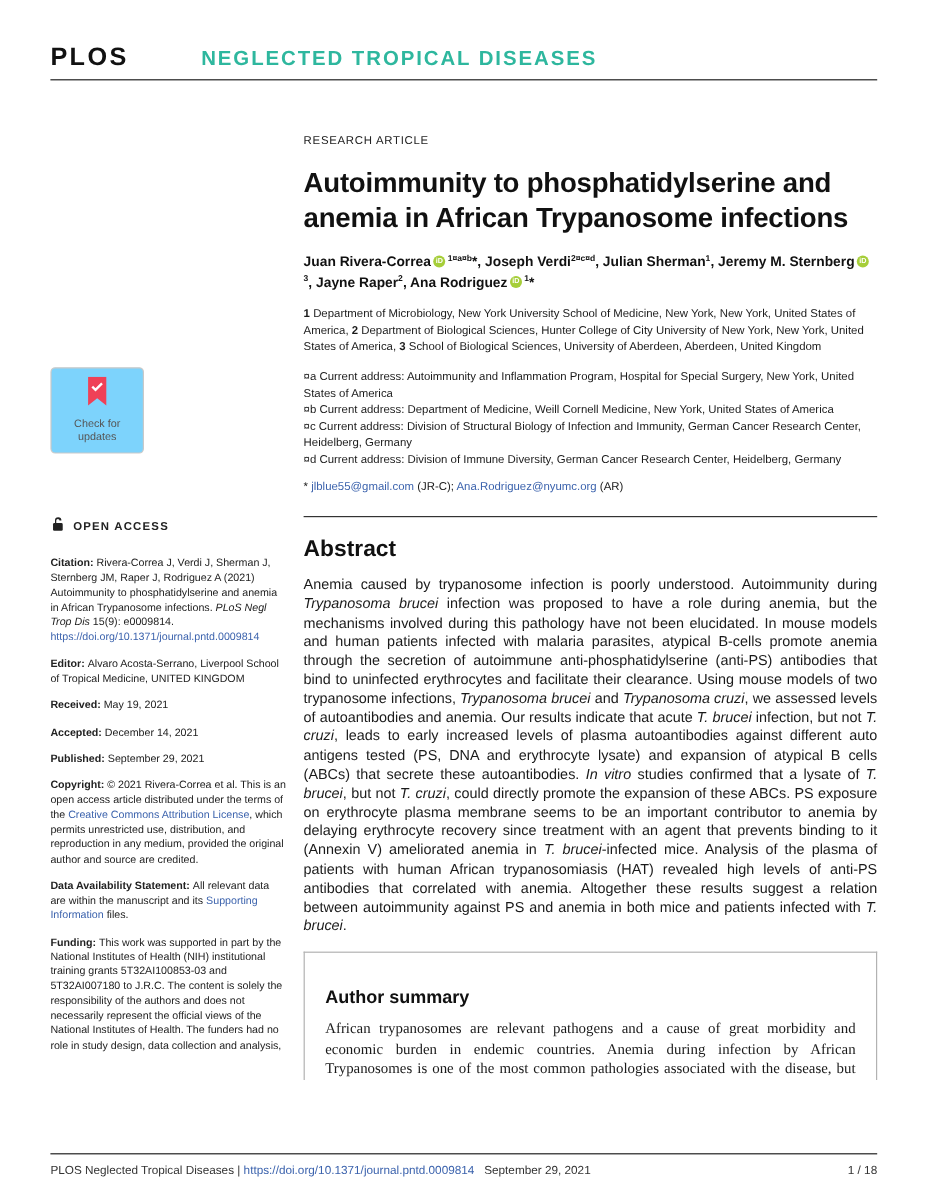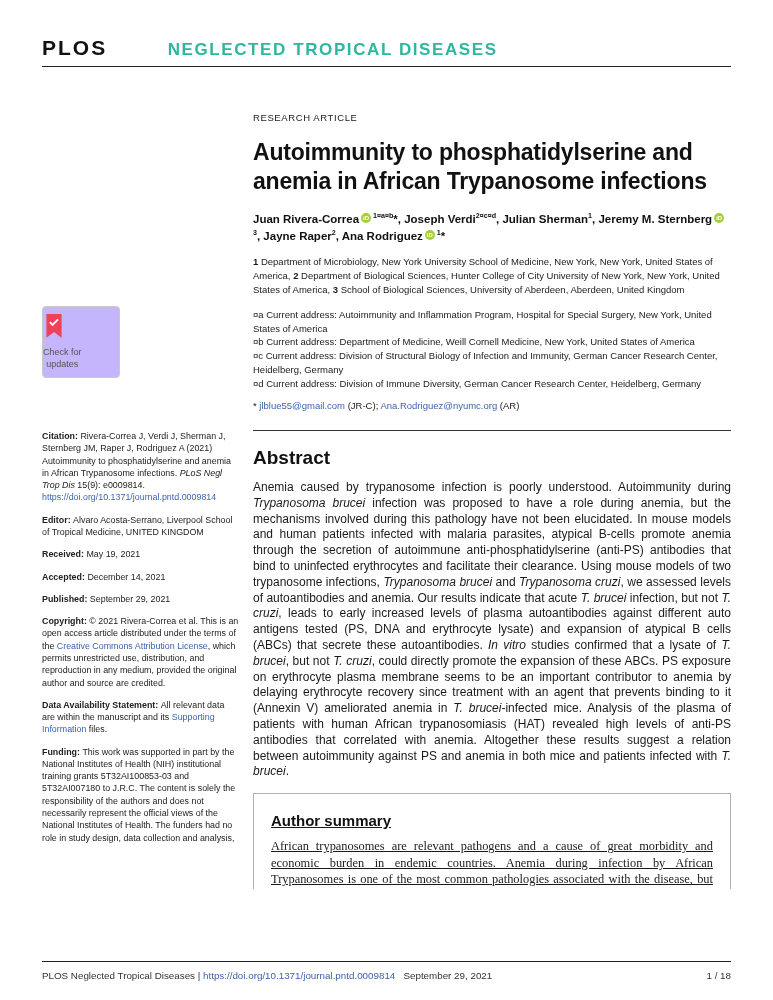--- a/index.html
+++ b/index.html
@@ -6,41 +6,41 @@
   .page{position:relative;width:773px;height:1000px;background:#fff;overflow:hidden;
         font-family:"Liberation Sans",sans-serif;color:#1a1a1a;}
   
   .masthead{position:absolute;left:42px;top:36px;white-space:nowrap;}
   .plos{font-size:21px;font-weight:bold;letter-spacing:2px;color:#111;}
   .jname{font-size:17px;font-weight:bold;letter-spacing:1.6px;color:#2eb79e;margin-left:8px;padding-left:48px;}
   .head-rule{position:absolute;left:42px;right:42px;top:66px;border-top:1.3px solid #222;}
   
   .sidebar{position:absolute;left:42px;top:306px;width:197px;}
   .badge{width:76px;height:70px;border:1px solid #c9c9c9;border-radius:4px;
-         display:flex;flex-direction:column;align-items:flex-start;justify-content:center;
-         gap:3px;margin-bottom:52px;cursor:pointer;background:#c4b5fd;}
+         display:flex;flex-direction:column;align-items:center;justify-content:center;
+         gap:3px;margin-bottom:52px;cursor:pointer;background:#7dd3fc;}
   .badge-text{font-size:9px;color:#555;text-align:center;line-height:1.25;}
   .oa-row{display:flex;align-items:center;gap:6px;margin-bottom:14px;}
   .oa-label{font-size:9.5px;font-weight:bold;letter-spacing:1px;color:#222;}
   .entry{font-size:8.9px;line-height:1.38;color:#222;margin-bottom:10px;text-align:left;
          word-wrap:break-word;}
   
   .main{position:absolute;left:253px;top:112px;width:478px;}
   .kicker{font-size:9.5px;letter-spacing:0.6px;color:#222;margin:0 0 15px;}
   .title{font-size:23px;line-height:1.26;font-weight:600;color:#111;margin:0 0 15px;letter-spacing:-0.2px;}
   .authors{font-size:11.5px;line-height:1.5;margin:0 0 10px;color:#111;}
   .affils{font-size:9.5px;line-height:1.45;margin:0 0 11px;color:#1a1a1a;}
   .curaddr{font-size:9.5px;line-height:1.45;margin:0 0 9px;color:#1a1a1a;}
   .curaddr p{margin:0;}
   .corresp{font-size:9.5px;line-height:1.45;margin:0;color:#1a1a1a;}
   .divider{border:none;border-top:1px solid #333;margin:17px 0 0;}
   .abs-head{font-size:19px;font-weight:600;color:#111;margin:16px 0 11px;}
   .abs{font-size:12px;line-height:15.8px;text-align:justify;margin:0;color:#1a1a1a;}
   .summary-box{margin-top:13px;border:1px solid #b2b2b2;border-bottom:none;
-               padding:18px 17px 0;height:77px;overflow:hidden;text-decoration:underline;}
+               padding:29px 17px 0;height:77px;overflow:hidden;}
   .sum-head{font-size:15px;font-weight:600;color:#111;margin:0 0 9px;font-family:"Liberation Sans",sans-serif;}
   .sum-body{font-family:"Liberation Serif",serif;font-size:12.4px;line-height:16.6px;
             text-align:justify;margin:0;color:#1a1a1a;}
   
   .foot-rule{position:absolute;left:42px;right:42px;top:961px;border-top:1px solid #222;}
   .footer{position:absolute;left:42px;right:42px;top:970px;display:flex;
           justify-content:space-between;font-size:9.8px;color:#333;gap:25px;}
   
   .bb{font-weight:bold;}
   .ii{font-style:italic;}
@@ -69,20 +69,29 @@
           <path d="M3 0 H17 V22 L10 16.5 L3 22 Z" fill="#ef4157"></path>
           <path d="M6.2 7.5 l2.5 2.5 l5 -5" stroke="#ffffff" stroke-width="1.8" fill="none"></path>
         </svg>
       </span>
       <div class="badge-text">
         <div>Check for</div>
         <div>updates</div>
       </div>
     </div>
 
+    <div class="oa-row">
+      <span>
+        <svg width="13" height="14" viewBox="0 0 24 26" aria-hidden="true">
+          <path d="M7 11 V7 a5 5 0 0 1 10 0 h-3 a2.5 2.5 0 0 0-5 0 v4 z" fill="#222"></path>
+          <rect x="4" y="11" width="15" height="12" rx="2" fill="#222"></rect>
+        </svg>
+      </span>
+      <span class="oa-label">OPEN ACCESS</span>
+    </div>
 
     <div class="entry"><span class="bb">Citation: </span><span>Rivera-Correa J, Verdi J, Sherman J, Sternberg JM, Raper J, Rodriguez A (2021) Autoimmunity to phosphatidylserine and anemia in African Trypanosome infections. </span><span class="ii">PLoS Negl Trop Dis</span><span> 15(9): e0009814. </span><a class="lnk">https://doi.org/10.1371/journal.pntd.0009814</a></div>
     <div class="entry"><span class="bb">Editor: </span><span>Alvaro Acosta-Serrano, Liverpool School of Tropical Medicine, UNITED KINGDOM</span></div>
     <div class="entry"><span class="bb">Received: </span><span>May 19, 2021</span></div>
     <div class="entry"><span class="bb">Accepted: </span><span>December 14, 2021</span></div>
     <div class="entry"><span class="bb">Published: </span><span>September 29, 2021</span></div>
     <div class="entry"><span class="bb">Copyright: </span><span>© 2021 Rivera-Correa et al. This is an open access article distributed under the terms of the </span><a class="lnk">Creative Commons Attribution License</a><span>, which permits unrestricted use, distribution, and reproduction in any medium, provided the original author and source are credited.</span></div>
     <div class="entry"><span class="bb">Data Availability Statement: </span><span>All relevant data are within the manuscript and its </span><a class="lnk">Supporting Information</a><span> files.</span></div>
     <div class="entry"><span class="bb">Funding: </span><span>This work was supported in part by the National Institutes of Health (NIH) institutional training grants 5T32AI100853-03 and 5T32AI007180 to J.R.C. The content is solely the responsibility of the authors and does not necessarily represent the official views of the National Institutes of Health. The funders had no role in study design, data collection and analysis,</span></div>
 

